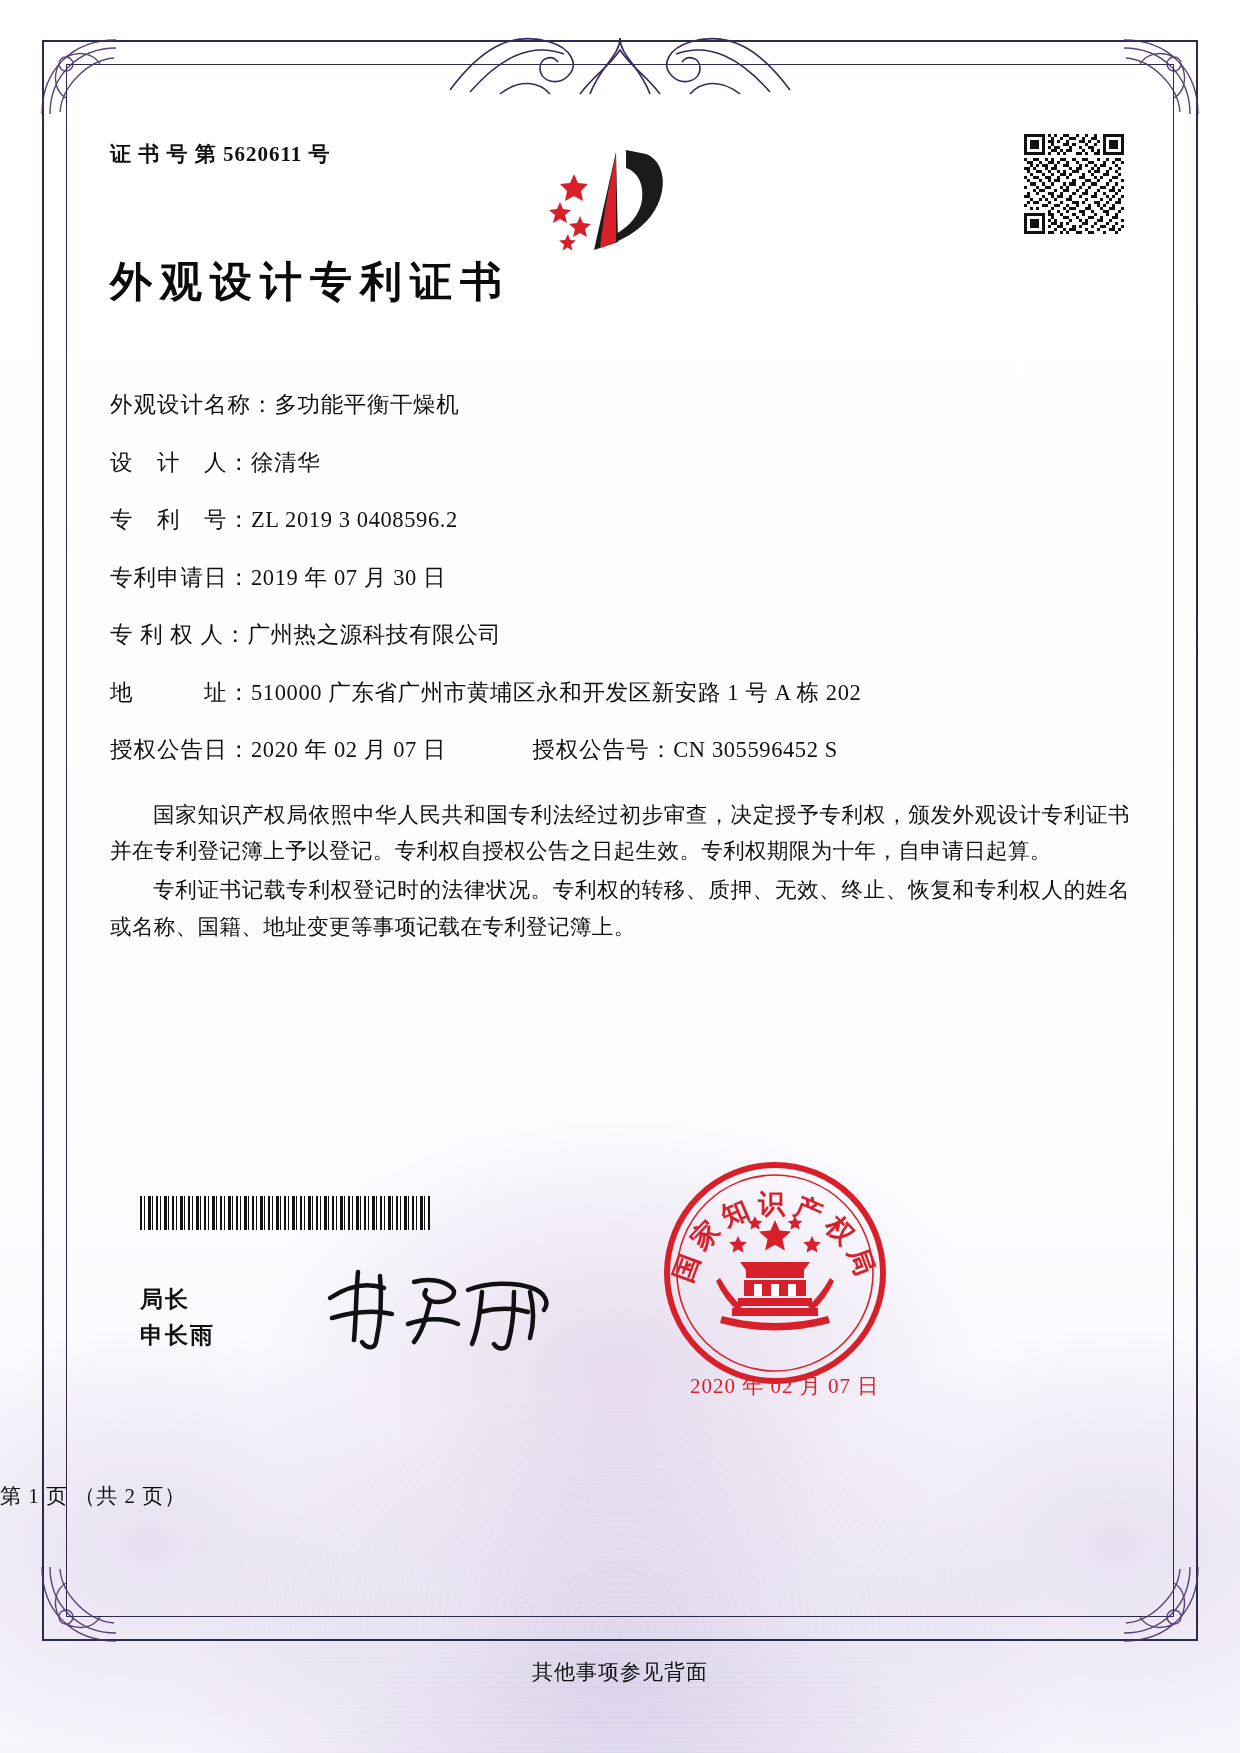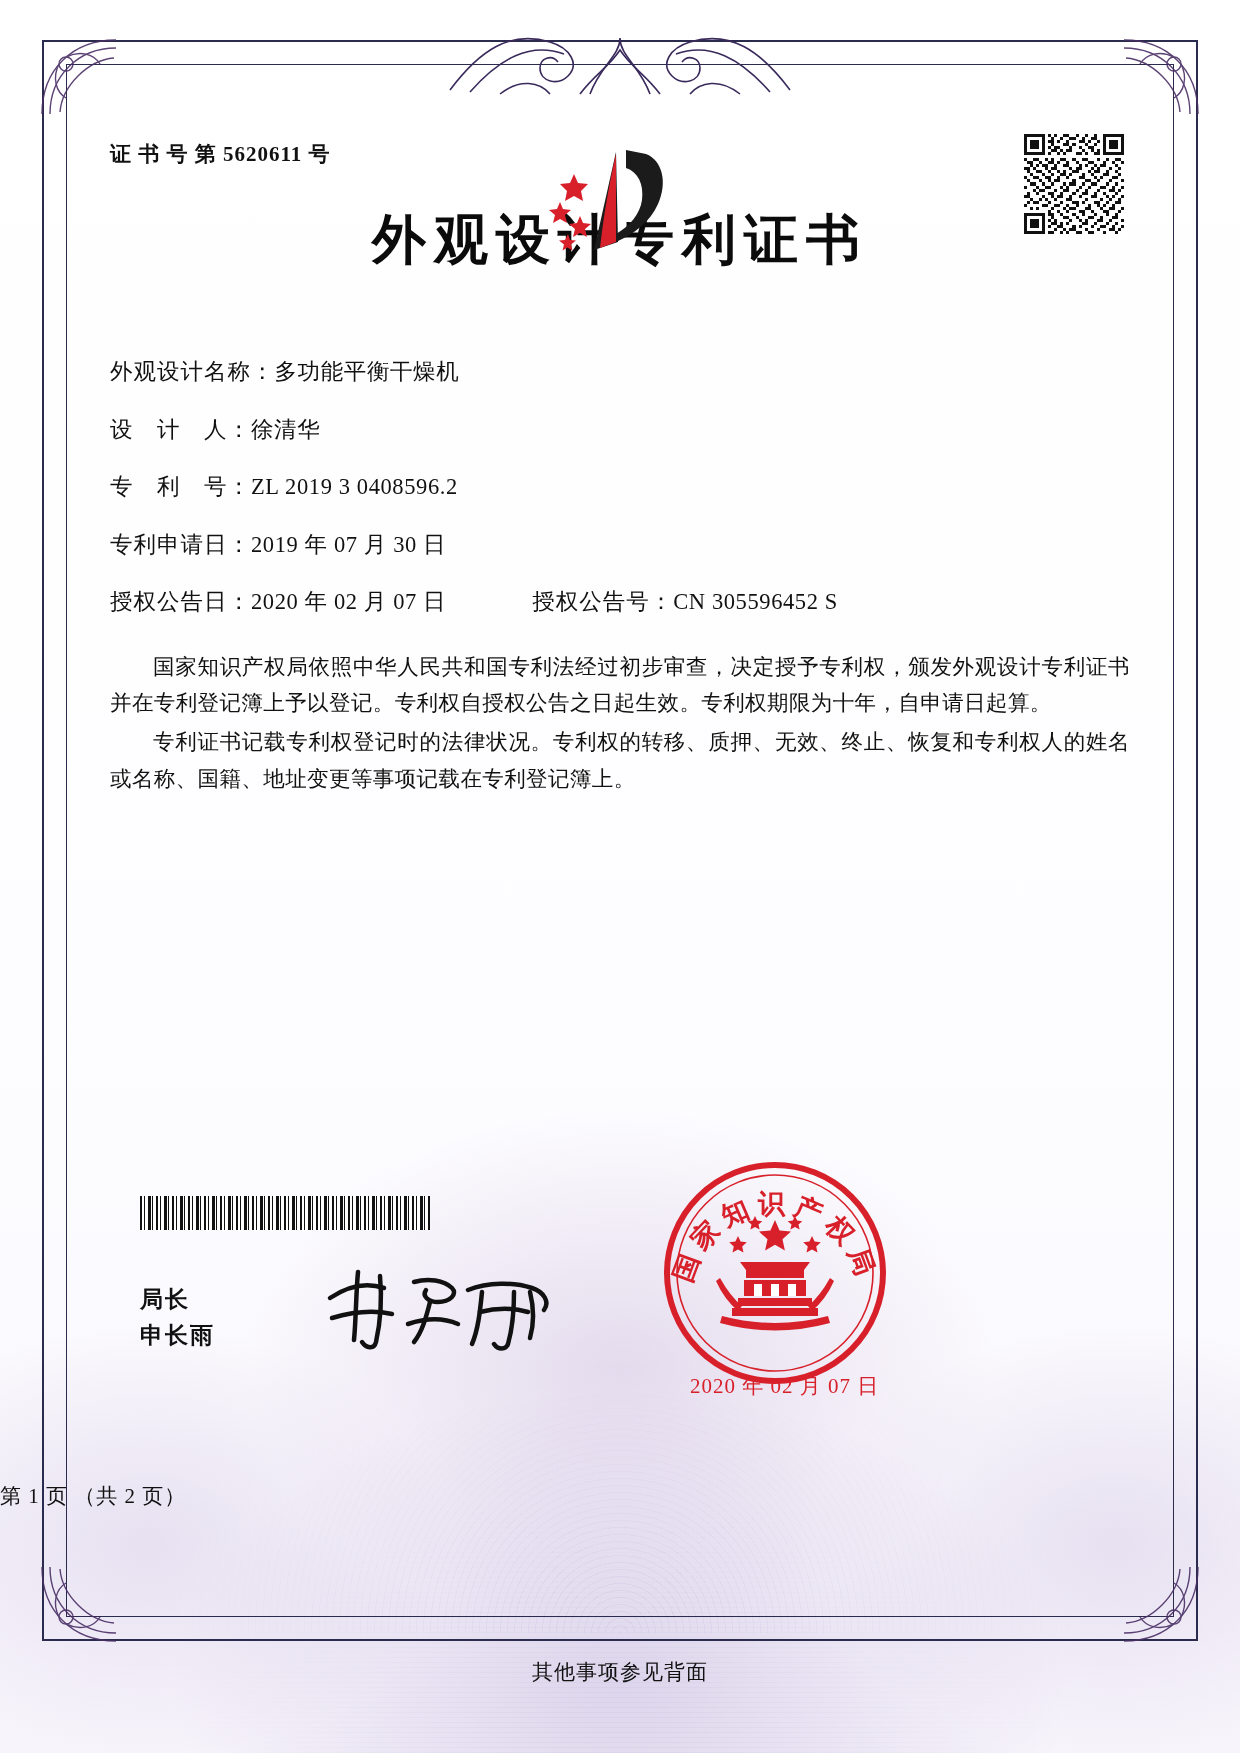--- a/index.html
+++ b/index.html
@@ -106,23 +106,22 @@
 
   .qr {
     position: absolute;
     right: 6px;
     top: 14px;
     width: 100px;
     height: 100px;
   }
 
   .title {
-    margin-top: 36px;
-    text-align: center;
-    font-size: 54px;
+    margin-top: 86px;
+    font-size: 42px;
     letter-spacing: 8px;
     font-weight: bold;
     font-family: "Liberation Serif", "DejaVu Serif", serif;
     color: #0b0b0b;
   }
 
   .fields {
     margin-top: 84px;
     font-size: 22.5px;
     line-height: 1;
@@ -594,20 +593,28 @@
         <span class="field-value">徐清华</span>
       </div>
       <div class="field-row">
         <span class="field-label">专　利　号：</span>
         <span class="field-value">ZL 2019 3 0408596.2</span>
       </div>
       <div class="field-row">
         <span class="field-label">专利申请日：</span>
         <span class="field-value">2019 年 07 月 30 日</span>
       </div>
+      <div class="field-row">
+        <span class="field-label">专 利 权 人：</span>
+        <span class="field-value">广州热之源科技有限公司</span>
+      </div>
+      <div class="field-row">
+        <span class="field-label">地　　　址：</span>
+        <span class="field-value">510000 广东省广州市黄埔区永和开发区新安路 1 号 A 栋 202</span>
+      </div>
       <div class="field-row two">
         <span class="field-label">授权公告日：</span>
         <span class="field-value">2020 年 02 月 07 日</span>
         <span class="field-label second-label">授权公告号：</span>
         <span class="field-value">CN 305596452 S</span>
       </div>
     </div>
 
     <div class="paragraphs">
       <p>国家知识产权局依照中华人民共和国专利法经过初步审查，决定授予专利权，颁发外观设计专利证书并在专利登记簿上予以登记。专利权自授权公告之日起生效。专利权期限为十年，自申请日起算。</p>

